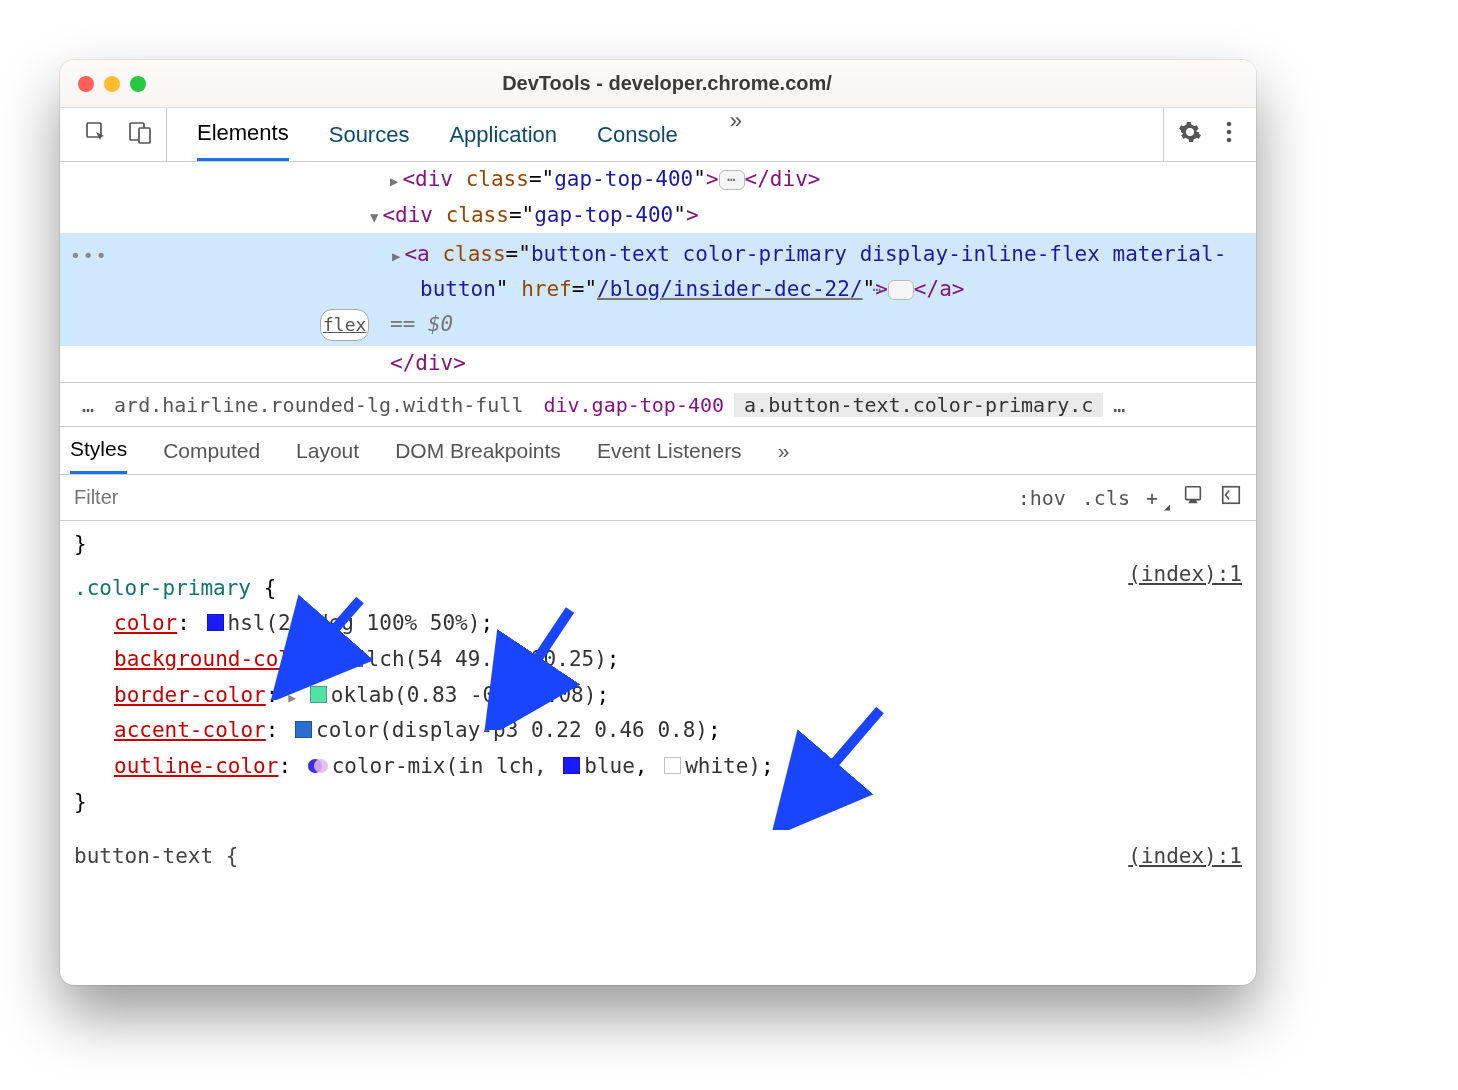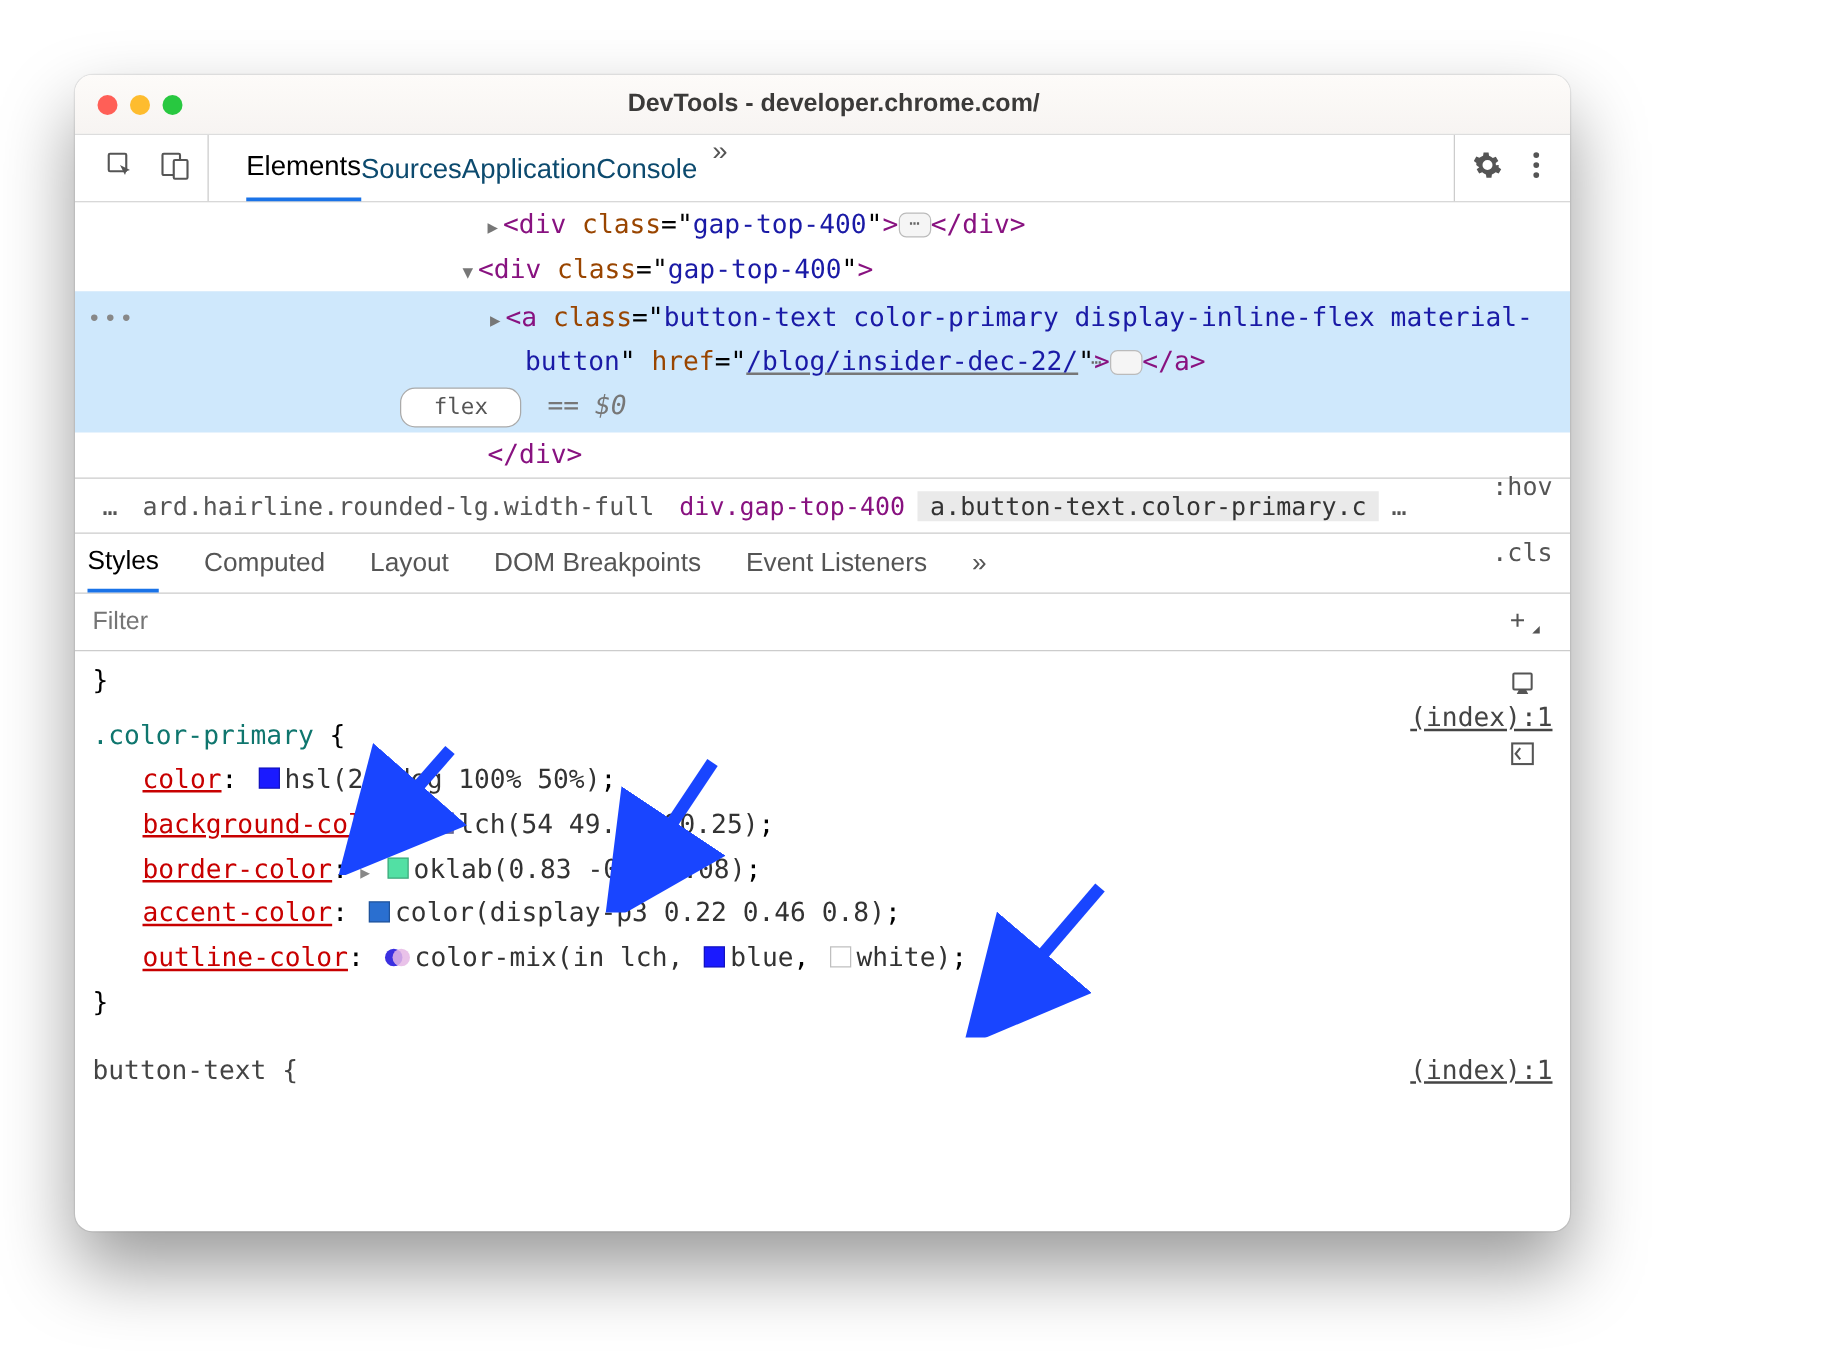--- a/index.html
+++ b/index.html
@@ -33,41 +33,41 @@
 
 .toolbar {
   height: 54px;
   display: flex; align-items: center;
   border-bottom: 1px solid #ccc;
   padding: 0 10px;
   font-size: 22px;
   color: #555;
 }
 .tb-icons { display: flex; gap: 20px; padding: 0 14px; border-right: 1px solid #ccc; height: 100%; align-items: center; }
-.tb-tabs { display: flex; padding: 0 30px; flex: 1; height: 100%; align-items: stretch; text-align: center; }
+.tb-tabs { display: flex; gap: 40px; padding: 0 30px; flex: 1; height: 100%; align-items: stretch; text-align: center; }
 .tb-tab { display: flex; align-items: center; cursor: pointer; color: #0c4a6e; }
 .tb-tab.active { color: #000; border-bottom: 3px solid #1a73e8; font-weight: 400; }
 .tb-more { padding: 0 12px; cursor: pointer; }
 .tb-right { display: flex; gap: 24px; padding: 0 14px; align-items: center; border-left: 1px solid #ccc; height: 100%; }
 
 .dom {
   font-family: Menlo, Consolas, monospace;
   font-size: 21px;
   line-height: 1.7;
   background: #fff;
   border-bottom: 1px solid #ccc;
 }
 .dom-line { padding-left: 330px; white-space: nowrap; }
 .dom-line.open { padding-left: 310px; }
 .dom-line.close { padding-left: 330px; }
 .dom-sel { background: #cfe8fc; padding: 4px 0 4px 0; position: relative; white-space: normal; }
 .dom-sel .row1 { padding-left: 360px; text-indent: -28px; padding-right: 20px; line-height: 1.65; }
 .dom-sel .gutter { position: absolute; left: 10px; top: 8px; color: #888; font-size: 18px; letter-spacing: 2px; }
 .dom-sel .row2 { padding-left: 260px; color: #777; font-style: italic; }
-.flex-pill { font-style: normal; display: inline-block; background: #fff; border: 1px solid #aaa; border-radius: 12px; padding: 0 26px; font-size: 18px; color: #555; margin-right: 8px; }
+.flex-pill { font-style: normal; display: inline-block; background: #fff; border: 1px solid #aaa; border-radius: 12px; padding: 0 2px; font-size: 18px; color: #555; margin-right: 8px; text-decoration: underline; }
 .tag { color: #881280; }
 .attr-name { color: #994500; }
 .attr-value { color: #1a1aa6; }
 .attr-link { color: #1a1aa6; text-decoration: underline; text-decoration-color: #777; }
 .ellbox { display: inline-flex; align-items: center; justify-content: center; width: 26px; height: 20px; border: 1px solid #bbb; border-radius: 6px; background: #f5f5f5; font-size: 14px; color: #666; vertical-align: middle; }
 .tri { color: #777; font-size: 14px; margin-right: 4px; }
 
 .breadcrumb {
   height: 44px;
   display: flex; align-items: center;
@@ -97,21 +97,21 @@
 
 .filterbar {
   height: 46px;
   display: flex; align-items: center;
   border-bottom: 1px solid #ccc;
   padding: 0 14px;
   font-size: 20px;
   color: #555;
 }
 .filter-input { flex: 1; border: none; outline: none; font-size: 20px; color: #888; background: transparent; }
-.filter-controls { display: flex; gap: 29px; align-items: center; font-family: Menlo, Consolas, monospace; flex-direction: column; }
+.filter-controls { display: flex; gap: 16px; align-items: center; font-family: Menlo, Consolas, monospace; }
 .filter-controls > * { cursor: pointer; }
 
 .styles {
   font-family: Menlo, Consolas, monospace;
   font-size: 21px;
   padding: 6px 14px;
   line-height: 1.7;
   position: relative;
 }
 .selector { color: #0f766e; }

